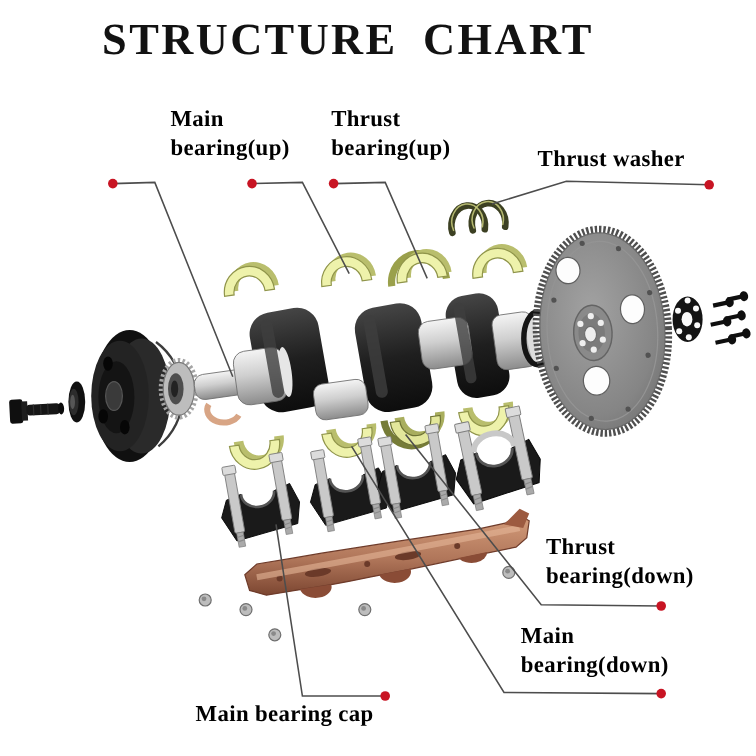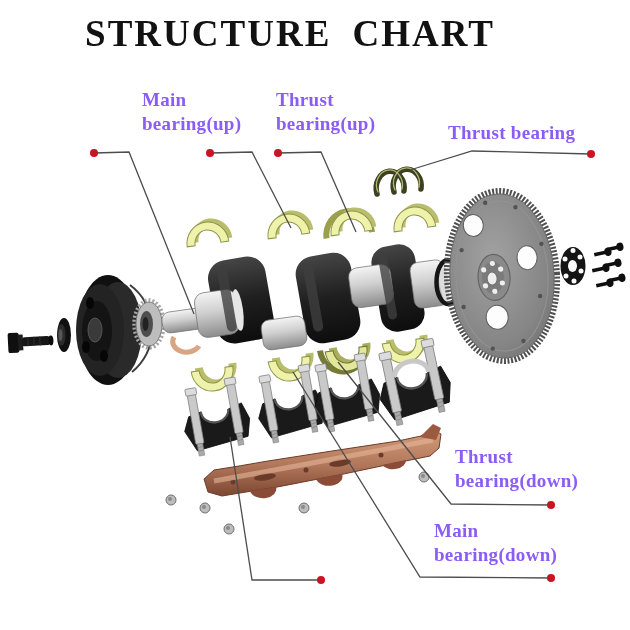--- a/index.html
+++ b/index.html
@@ -1,21 +1,21 @@
 <!DOCTYPE html>
 <html><head>
 <meta charset="utf-8">
 <style>
   html,body{margin:0;padding:0;background:#ffffff;}
   .stage{position:relative;width:630px;height:630px;background:#ffffff;overflow:hidden;
          font-family:"Liberation Serif", serif;}
   .title{position:absolute;top:12px;left:0;width:580px;text-align:center;
          font-size:37px;font-weight:bold;color:#121212;letter-spacing:2px;word-spacing:10px;}
   svg.diagram{position:absolute;left:0;top:0;}
-  .lbl{position:absolute;font-size:19px;line-height:24px;font-weight:bold;color:#8b5cf6;
+  .lbl{position:absolute;font-size:19px;line-height:24px;font-weight:bold;color:#000000;
        letter-spacing:0.3px;white-space:nowrap;}
   .lbl span{display:block;}
   .lbl-crankshaft{left:24px;top:117px;}
   .lbl-main-bearing-up{left:142px;top:88px;}
   .lbl-thrust-bearing-up{left:276px;top:88px;}
   .lbl-thrust-washer{left:448px;top:121px;}
   .lbl-thrust-bearing-down{left:455px;top:445px;}
   .lbl-main-bearing-down{left:434px;top:519px;}
   .lbl-main-bearing-cap{left:163px;top:584px;}
 </style>
@@ -308,24 +308,27 @@
 
   <div class="lbl lbl-main-bearing-up">
     <span>Main</span>
     <span>bearing(up)</span>
   </div>
   <div class="lbl lbl-thrust-bearing-up">
     <span>Thrust</span>
     <span>bearing(up)</span>
   </div>
   <div class="lbl lbl-thrust-washer">
-    <span>Thrust bearing</span>
+    <span>Thrust washer</span>
   </div>
   <div class="lbl lbl-thrust-bearing-down">
     <span>Thrust</span>
     <span>bearing(down)</span>
   </div>
   <div class="lbl lbl-main-bearing-down">
     <span>Main</span>
     <span>bearing(down)</span>
   </div>
+  <div class="lbl lbl-main-bearing-cap">
+    <span>Main bearing cap</span>
+  </div>
 
 </div>
 
 </body></html>

